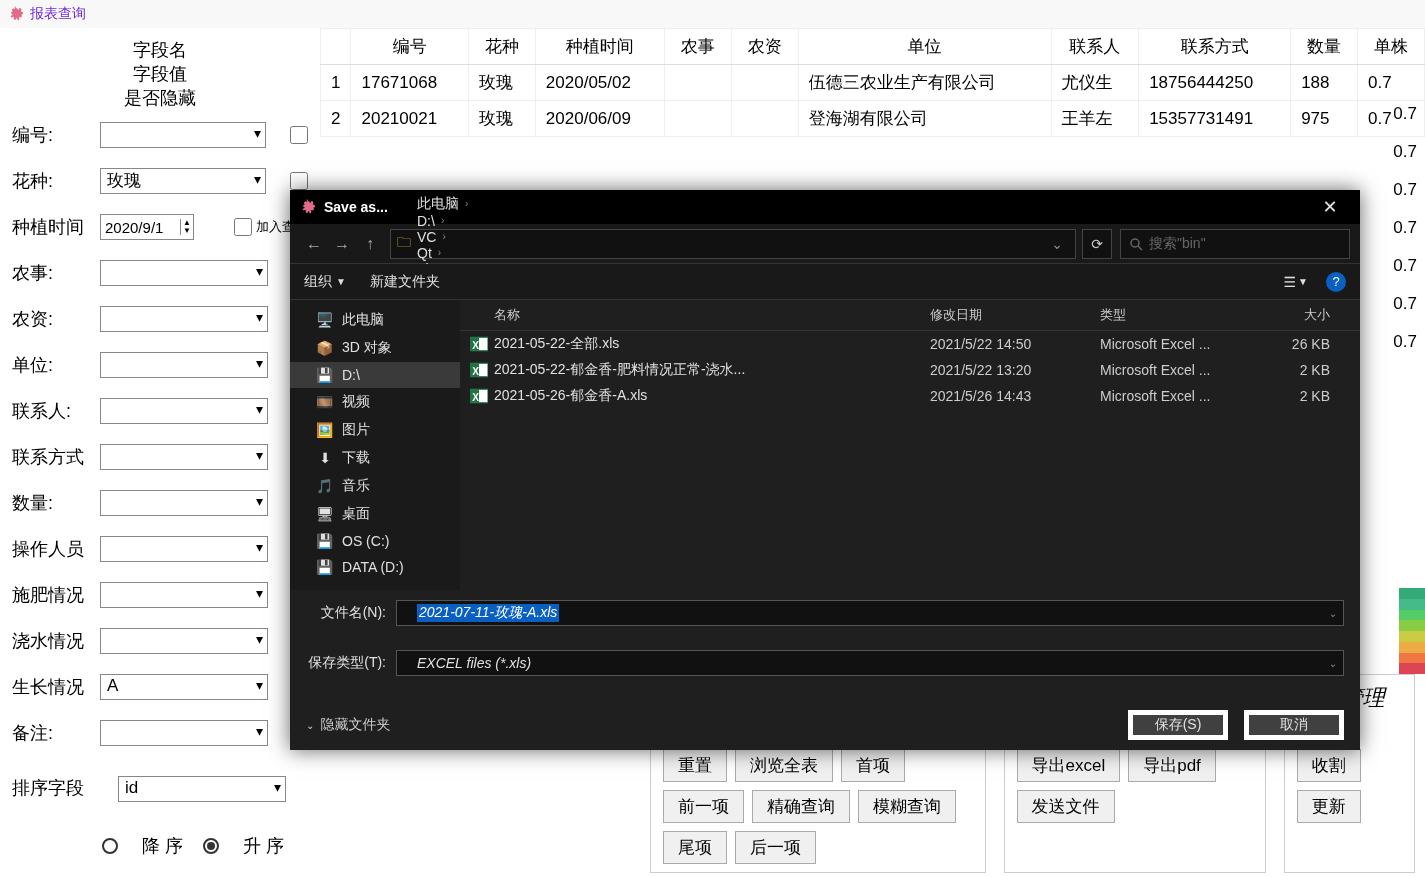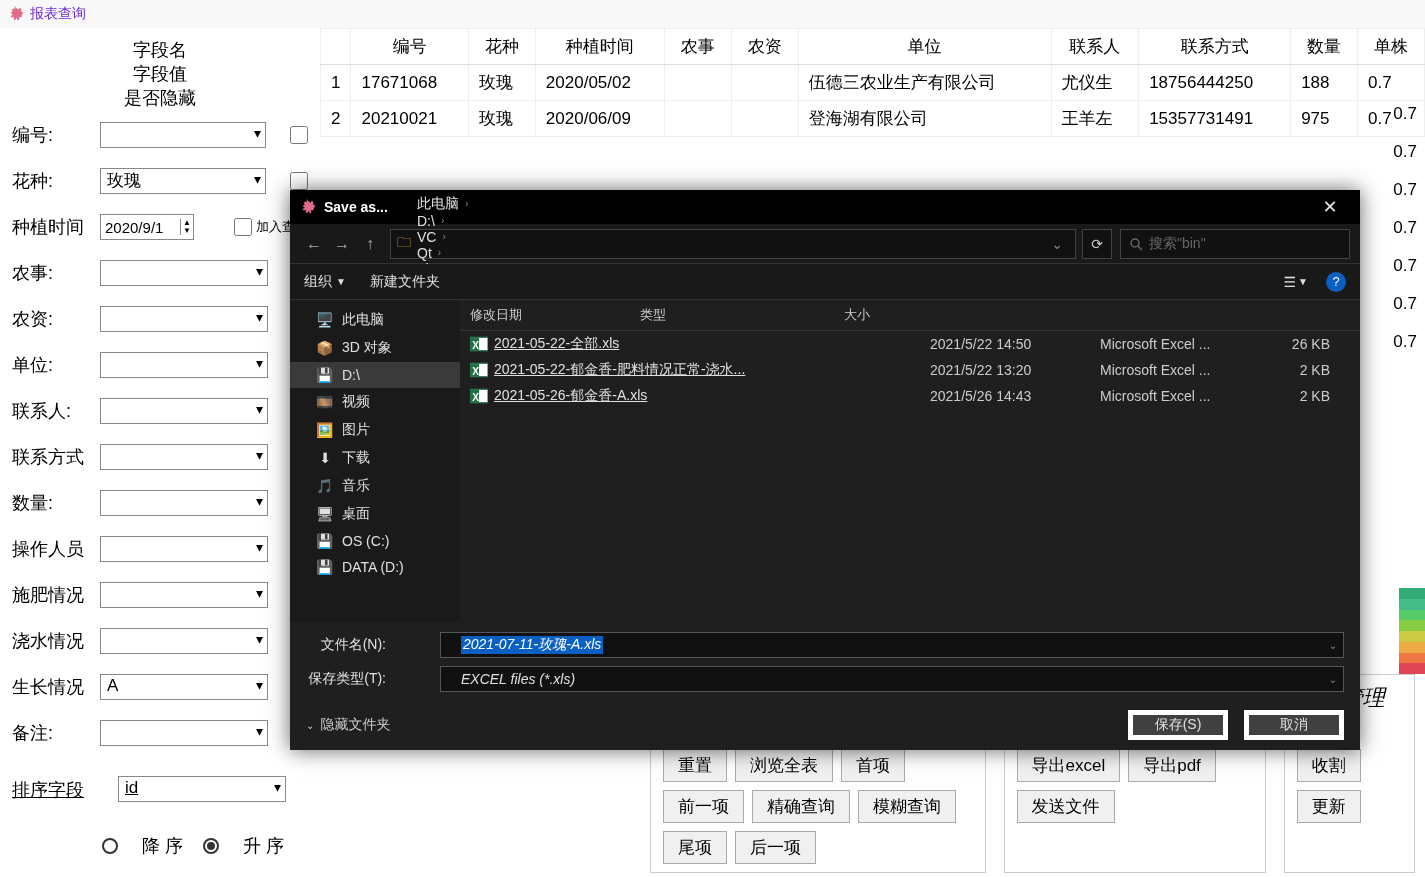--- a/index.html
+++ b/index.html
@@ -17,21 +17,21 @@
 .form-row { display: flex; align-items: center; margin-bottom: 20px; }
 .form-row label { width: 88px; font-size: 18px; }
 .form-row .combo { flex: 1; height: 26px; border: 1px solid #888; background: #fff; position: relative; max-width: 168px; }
 .form-row .combo::after { content: "▾"; position: absolute; right: 4px; top: 2px; font-size: 14px; }
 .form-row .combo span { padding-left: 6px; font-size: 17px; }
 .form-row .datebox { width: 94px; height: 26px; border: 1px solid #888; padding-left: 4px; font-size: 15px; display: flex; align-items: center; justify-content: space-between; }
 .form-row .datebox .spin { display:flex; flex-direction:column; font-size:8px; line-height:8px; border-left:1px solid #888; padding:0 2px;}
 .form-row input[type=checkbox] { width: 18px; height: 18px; margin-left: 24px; }
 .small-check { display:flex; align-items:center; margin-left:16px; font-size:13px; }
 .small-check input { width:14px; height:14px; margin-right:4px;}
-.sort-row { display:flex; align-items:flex-end; padding-top:10px; font-size:18px;text-decoration:underline;}
+.sort-row { display:flex; align-items:flex-start; padding-top:10px; font-size:18px;}
 .sort-row label { margin-right:18px; }
 .radio-group { display:flex; align-items:center; gap:20px; padding:12px 0 0 90px; font-size:18px;}
 .radio-group .radio { width:16px; height:16px; border:2px solid #333; border-radius:50%; display:inline-flex; align-items:center; justify-content:center; margin-right:4px;}
 .radio-group .radio.checked::after { content:""; width:8px; height:8px; background:#333; border-radius:50%;}
 
 
 .right-content { flex:1; position:relative; }
 .table { border-collapse:collapse; font-size:17px; width:100%; }
 .table th, .table td { border:1px solid #eee; padding:6px 10px; text-align:left; white-space:nowrap; }
 .table th { font-weight:normal; text-align:center; border-bottom:1px solid #ddd; }
@@ -74,27 +74,27 @@
 .sb-item .sb-icon { width:18px; margin-right:8px; display:flex; align-items:center; justify-content:center;}
 
 .dlg-filelist { flex:1; background:#1f1f1f; position:relative;}
 .fl-header { display:flex; padding:6px 10px; border-bottom:1px solid #333; color:#ccc; font-size:13px;}
 .fl-col-name { flex:1; padding-left:24px;}
 .fl-col-date { width:170px;}
 .fl-col-type { width:150px;}
 .fl-col-size { width:100px; text-align:right; padding-right:20px;}
 .fl-row { display:flex; padding:4px 10px; align-items:center; cursor:pointer;}
 .fl-row .file-icon { width:18px; height:18px; margin-right:6px;}
-.fl-row .fl-name { flex:1; display:flex; align-items:center;text-decoration:underline;}
+.fl-row .fl-name { flex:1; display:flex; align-items:center;}
 .fl-row .fl-date { width:170px; color:#ccc;}
 .fl-row .fl-type { width:150px; color:#ccc;}
 .fl-row .fl-size { width:100px; text-align:right; color:#ccc; padding-right:20px;}
 
 .dlg-bottom { background:#1f1f1f; padding:10px 16px;}
-.dlg-field { display:flex; align-items:center; margin-bottom:8px;gap:44px;}
+.dlg-field { display:flex; align-items:center; margin-bottom:24px;}
 .dlg-field label { width:80px; text-align:right; margin-right:10px; color:#e0e0e0;}
 .dlg-field .field-input { flex:1; height:26px; background:#111; border:1px solid #555; display:flex; align-items:center; padding:0 20px; position:relative;font-style:italic;}
 .dlg-field .field-input .selected-text { background:#0a5fc2; color:#fff; padding:0 2px;}
 .dlg-field .field-input .dd-caret { position:absolute; right:6px; color:#888; font-size:10px;}
 .dlg-actions { display:flex; align-items:center; padding-top:10px;}
 .hide-folders { display:flex; align-items:center; color:#ccc; cursor:pointer;}
 .hide-folders .caret { margin-right:6px; font-size:10px;}
 .dlg-btns { margin-left:auto; display:flex; gap:16px;}
 .dlg-btn { width:100px; height:30px; border:5px solid #ffffff; background:#404040; color:#e0e0e0; display:flex; align-items:center; justify-content:center; cursor:pointer;}
 
@@ -387,20 +387,21 @@
           <span class="sb-icon">💾</span>
           <span>OS (C:)</span>
         </div>
         <div class="sb-item">
           <span class="sb-icon">💾</span>
           <span>DATA (D:)</span>
         </div>
       </div>
     <div class="dlg-filelist">
       <div class="fl-header">
+        <span class="fl-col-name">名称</span>
         <span class="fl-col-date">修改日期</span>
         <span class="fl-col-type">类型</span>
         <span class="fl-col-size">大小</span>
       </div>
       <div id="filelist">
           <div class="fl-row">
             <span class="fl-name"><svg class="file-icon" viewBox="0 0 16 16">
                 <use href="#excel-icon"></use>
               </svg>2021-05-22-全部.xls</span>
             <span class="fl-date">2021/5/22 14:50</span>

